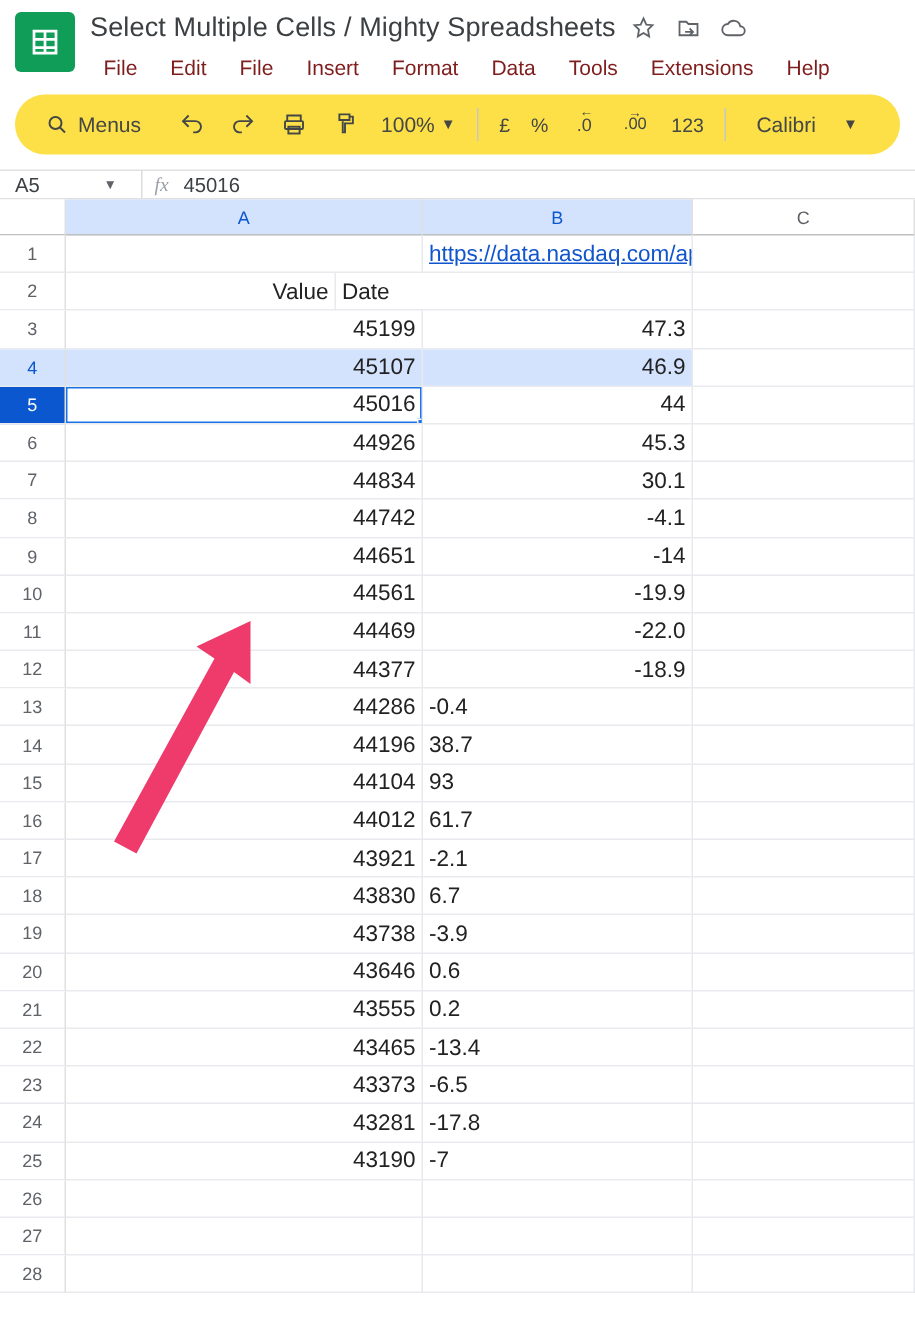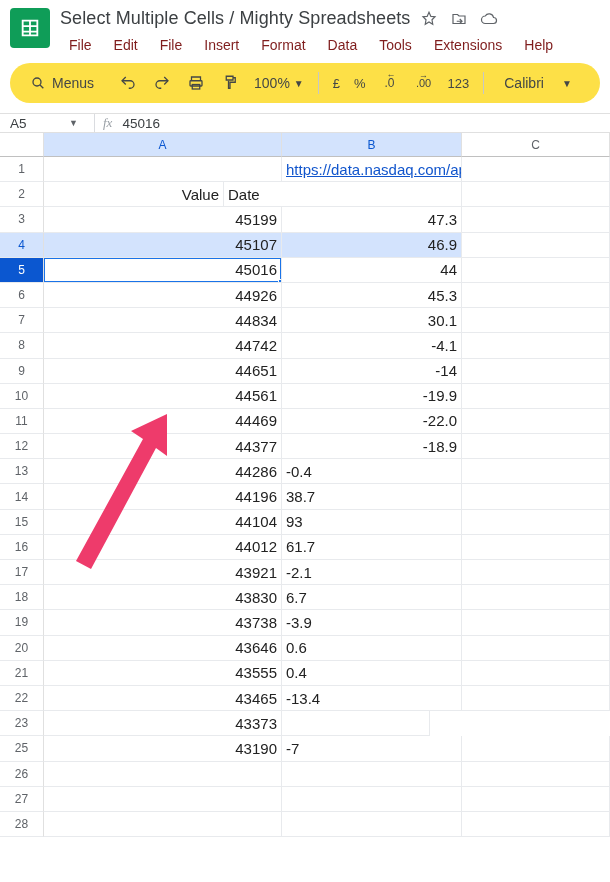--- a/index.html
+++ b/index.html
@@ -363,32 +363,39 @@
       </div>
       <div class="row">
         <div class="row-head">20</div>
         <div class="cell colA right">43646</div>
         <div class="cell colB left">0.6</div>
         <div class="cell colC"></div>
       </div>
       <div class="row">
         <div class="row-head">21</div>
         <div class="cell colA right">43555</div>
-        <div class="cell colB left">0.4</div>
+        <div class="cell colB left">0.2</div>
         <div class="cell colC"></div>
       </div>
       <div class="row">
         <div class="row-head">22</div>
         <div class="cell colA right">43465</div>
         <div class="cell colB left">-13.4</div>
         <div class="cell colC"></div>
       </div>
       <div class="row">
         <div class="row-head">23</div>
         <div class="cell colA right">43373</div>
+        <div class="cell colB left">-6.5</div>
+        <div class="cell colC"></div>
+      </div>
+      <div class="row">
+        <div class="row-head">24</div>
+        <div class="cell colA right">43281</div>
+        <div class="cell colB left">-17.8</div>
         <div class="cell colC"></div>
       </div>
       <div class="row">
         <div class="row-head">25</div>
         <div class="cell colA right">43190</div>
         <div class="cell colB left">-7</div>
         <div class="cell colC"></div>
       </div>
       <div class="row">
         <div class="row-head">26</div>

